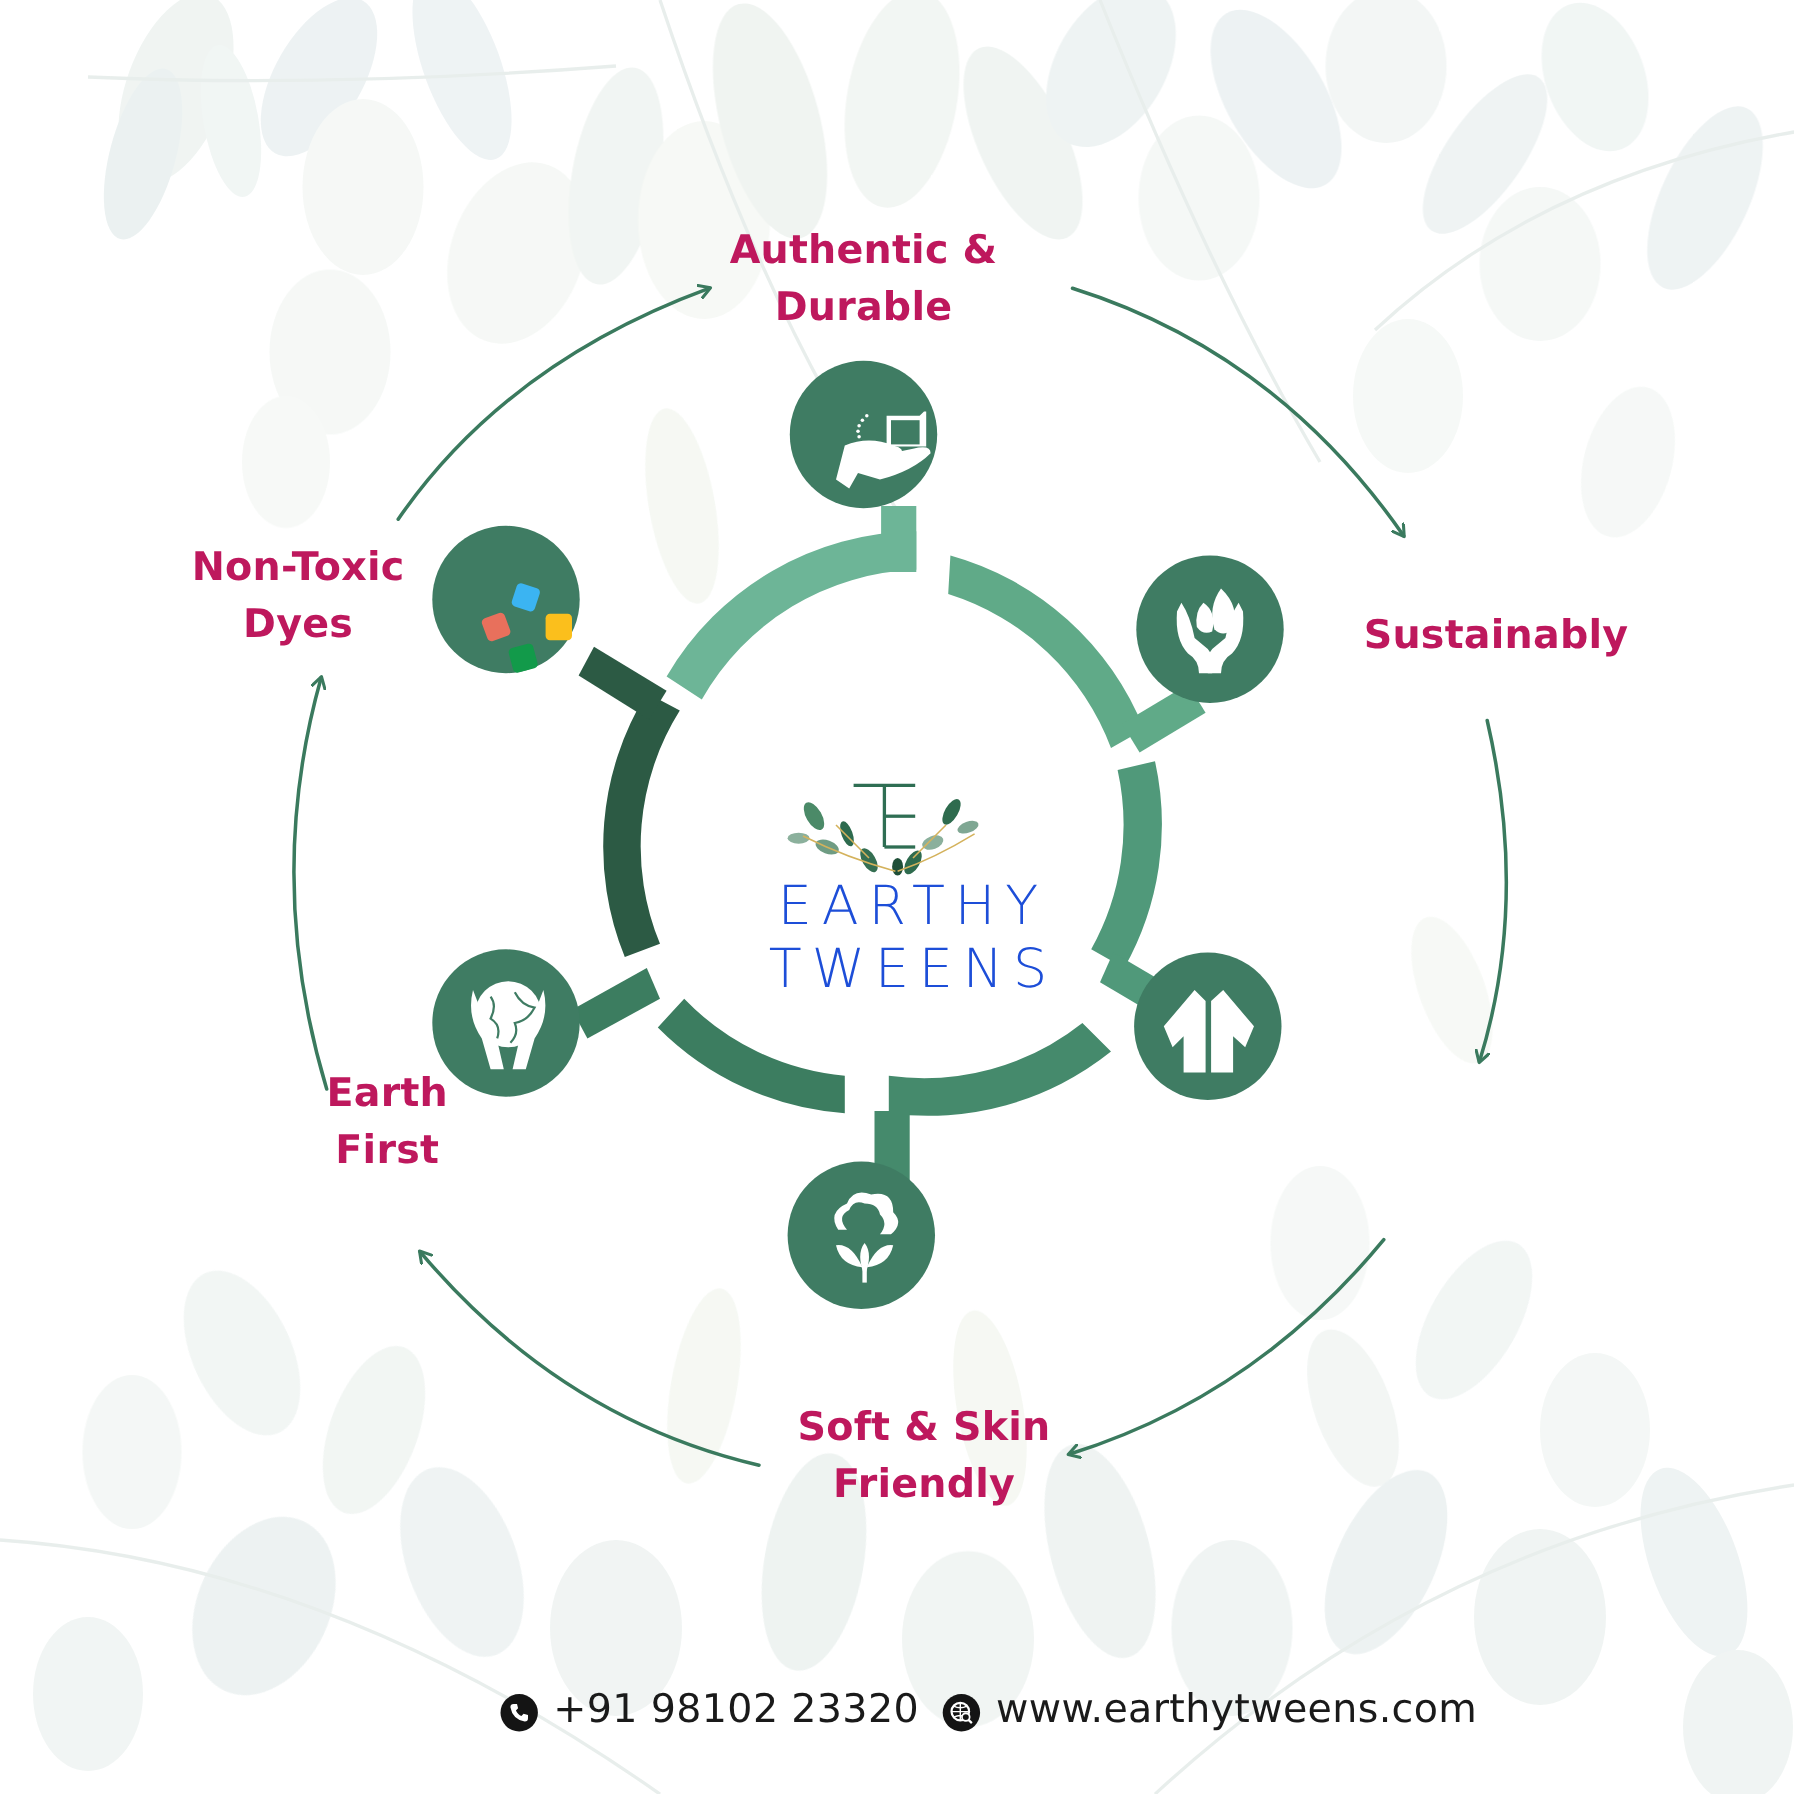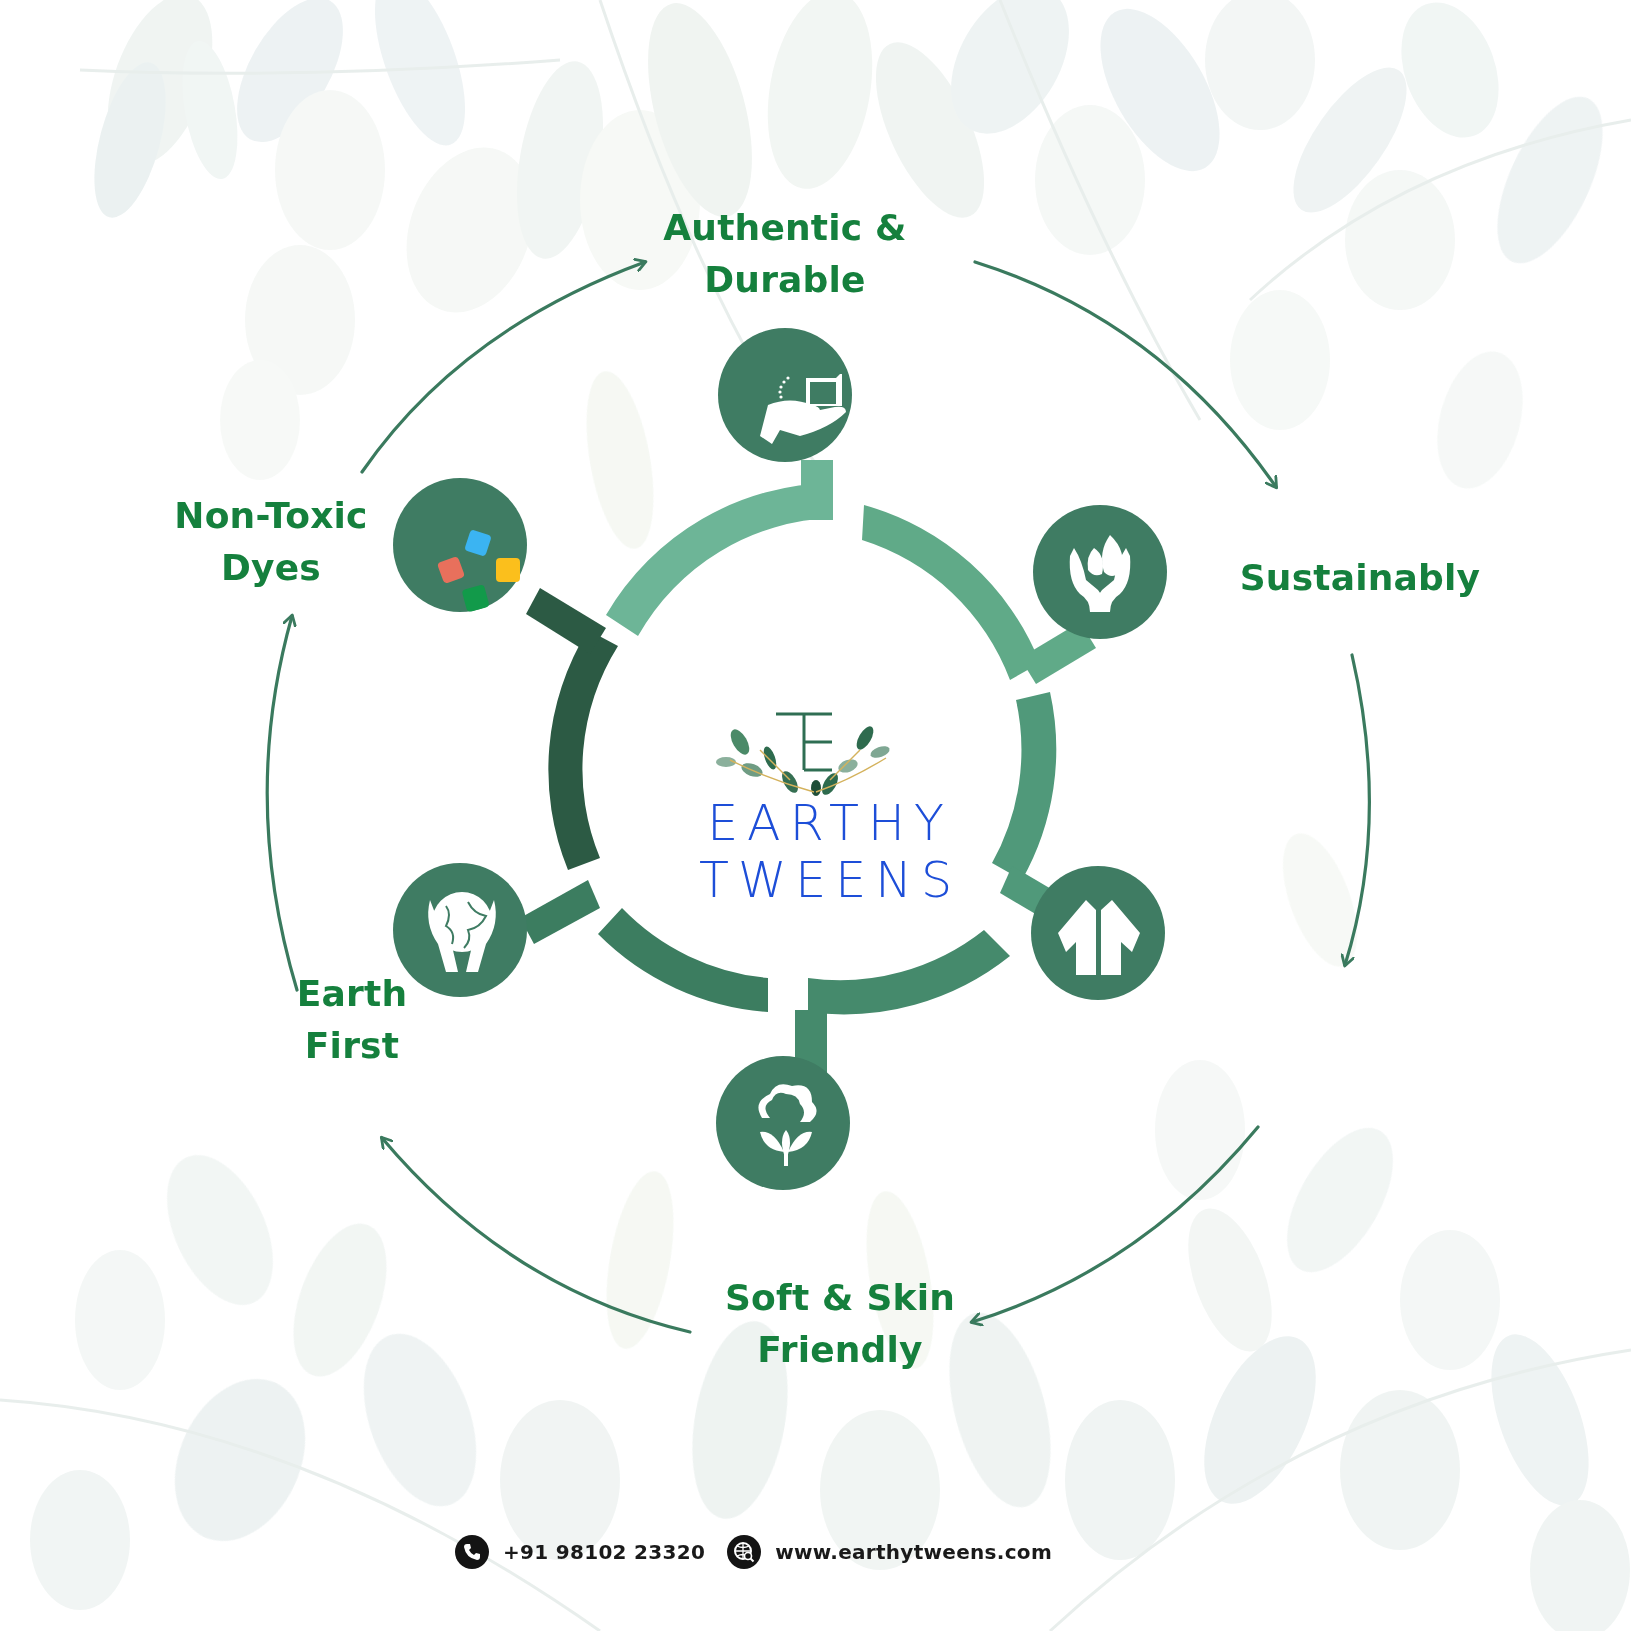--- a/index.html
+++ b/index.html
@@ -1,21 +1,21 @@
 <!DOCTYPE html>
 <html><head>
 <meta charset="utf-8">
 <style>
   html, body { margin:0; padding:0; }
   body { width:1631px; height:1631px; position:relative; overflow:hidden; background:#ffffff; font-family:"DejaVu Sans", sans-serif; }
   #bg { position:absolute; left:0; top:0; width:1631px; height:1631px; }
   #diagram { position:absolute; left:0; top:0; width:1631px; height:1631px; }
-  .label { position:absolute; color:#15803d; font-family:"DejaVu Sans", sans-serif; font-weight:bold; font-size:36px; line-height:52px; text-align:center; letter-spacing:0.2px; }
+  .label { position:absolute; color:#be185d; font-family:"DejaVu Sans", sans-serif; font-weight:bold; font-size:36px; line-height:52px; text-align:center; letter-spacing:0.2px; }
   .label span { display:block; }
-  #footer { position:absolute; top:1530px; left:455px; height:44px; display:flex; align-items:center; font-family:"DejaVu Sans", sans-serif; font-size:20px; color:#1a1a1a;font-weight:bold; }
+  #footer { position:absolute; top:1530px; left:455px; height:44px; display:flex; align-items:flex-end; font-family:"DejaVu Sans", sans-serif; font-size:36px; color:#1a1a1a; }
   .ficon { width:34px; height:34px; border-radius:50%; background:#141414; display:inline-flex; align-items:center; justify-content:center; margin-right:14px; }
   .ftext { margin-right:22px; letter-spacing:0.3px; }
   #logo { position:absolute; left:640px; top:700px; width:380px; height:150px; }
   #logo-text { position:absolute; left:0; top:95px; width:380px; text-align:center; font-family:"DejaVu Sans", sans-serif; font-weight:200; font-size:49px; letter-spacing:9px; color:#1d4ed8; }
 </style>
 </head>
 <body>
 
 <svg id="bg" viewBox="0 0 1631 1631" xmlns="http://www.w3.org/2000/svg">
   <g opacity="0.55">

